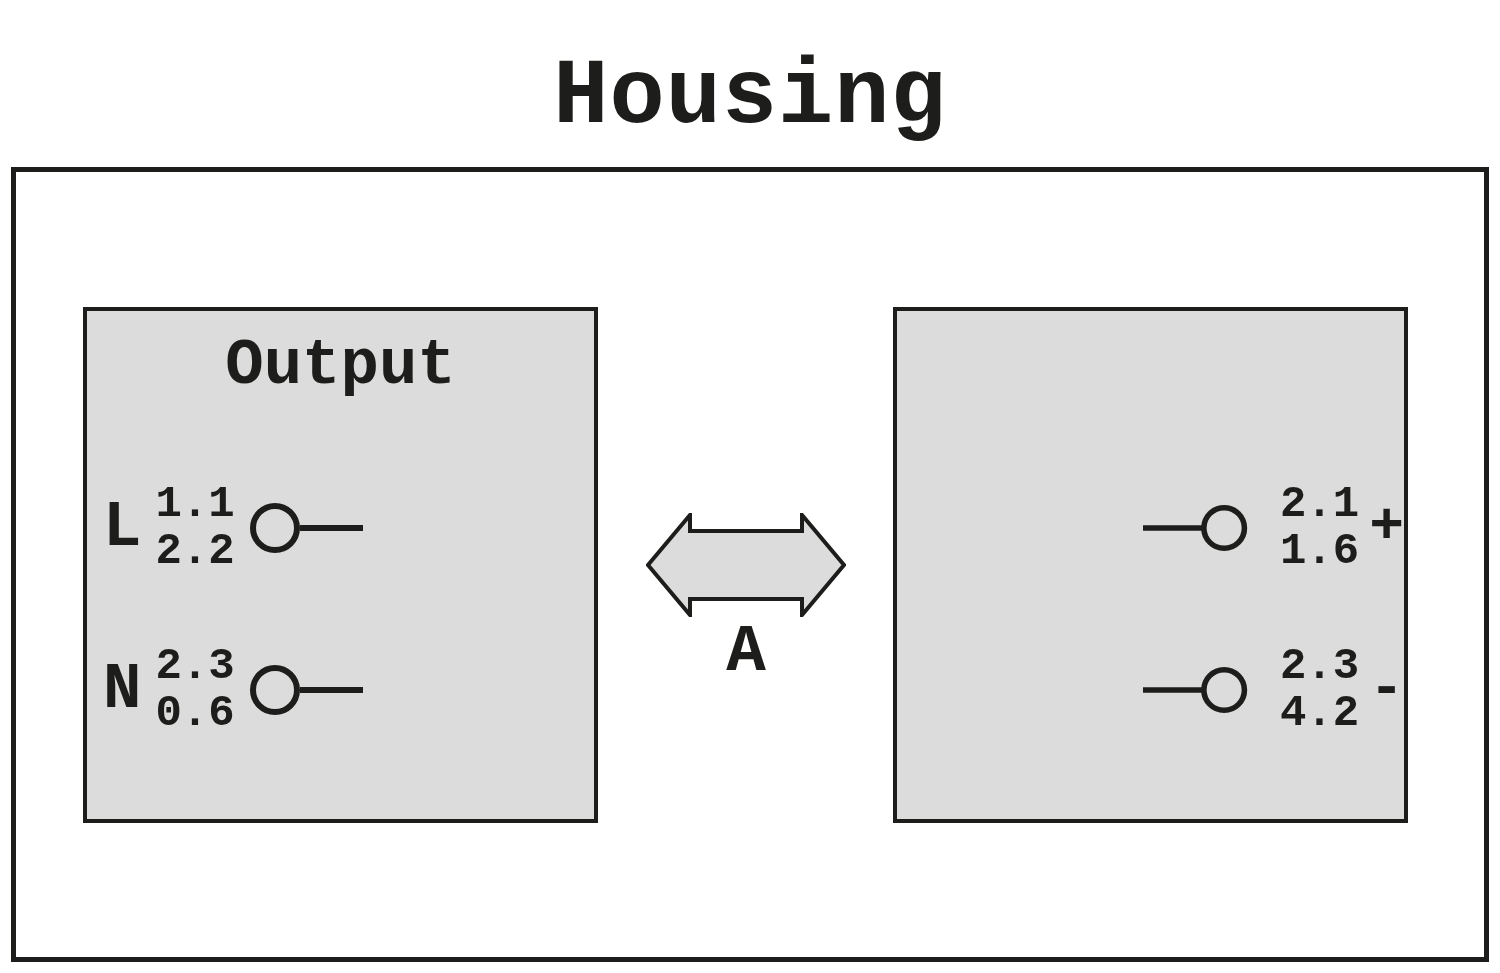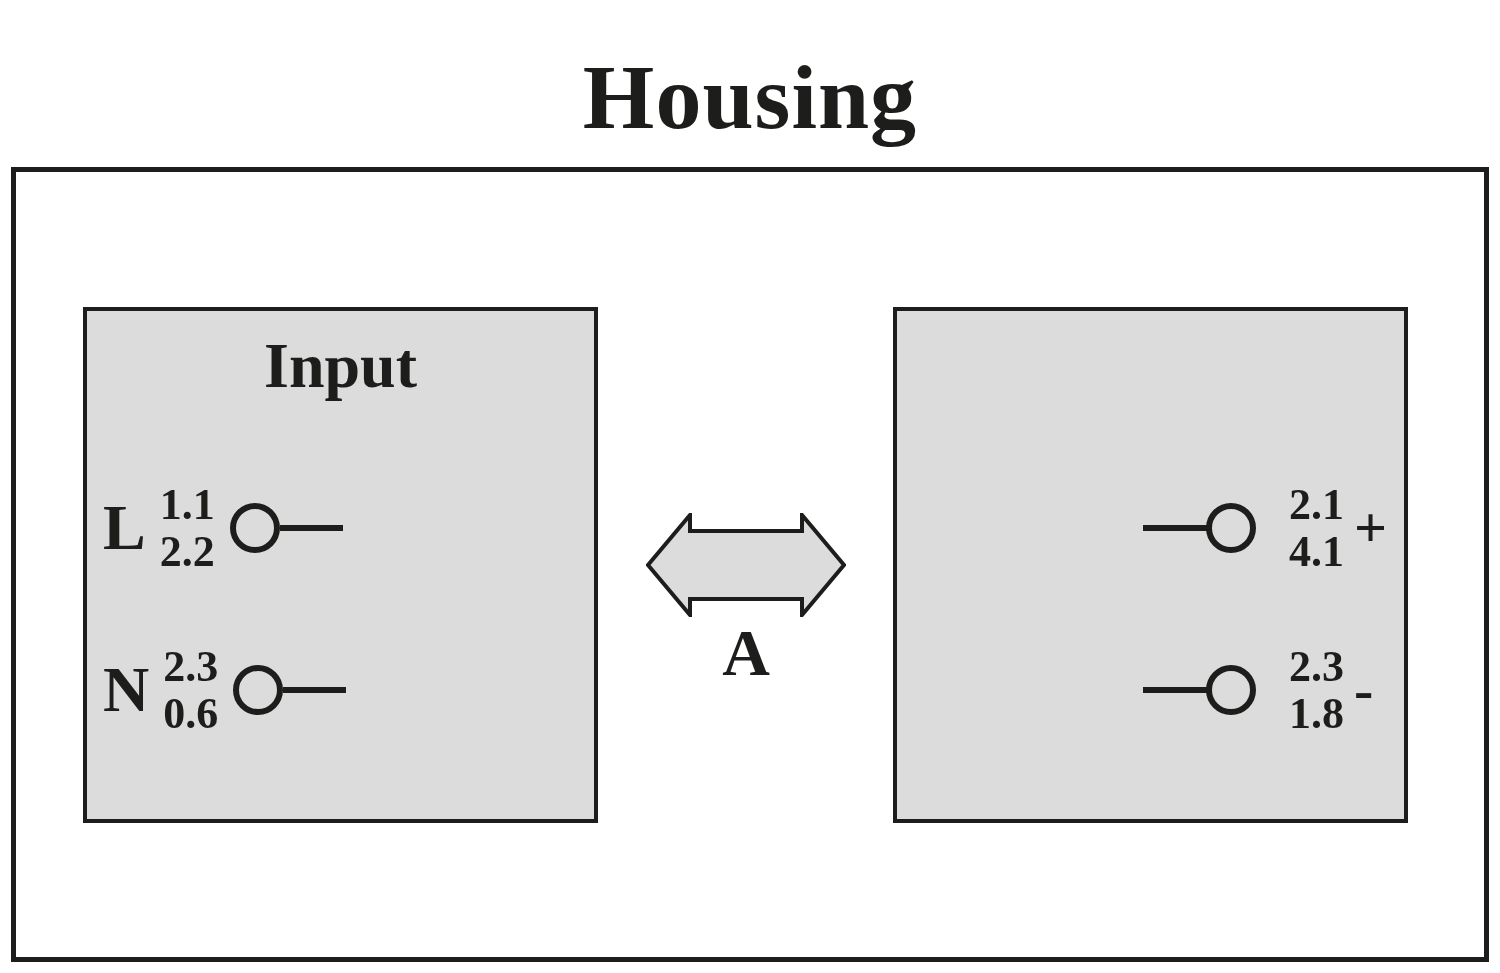--- a/index.html
+++ b/index.html
@@ -5,21 +5,21 @@
   html, body {
     margin: 0;
     padding: 0;
     background: #ffffff;
   }
   .canvas {
     position: relative;
     width: 1500px;
     height: 973px;
     background: #ffffff;
-    font-family: Liberation Serif, serif;
+    font-family: Liberation Mono, monospace;
     color: #1d1d1b;
     overflow: hidden;
   }
   .title {
     position: absolute;
     top: 50px;
     left: 0;
     width: 100%;
     text-align: center;
     font-size: 92px;
@@ -117,21 +117,21 @@
 </head>
 <body>
 
 <div class="canvas">
 
   <div class="title">Housing</div>
 
   <div class="housing">
 
     <div class="panel input">
-      <div class="panel-label">Input</div>
+      <div class="panel-label">Output</div>
 
       <div class="terminal-row row-1">
         <span class="terminal-name">L</span>
         <span class="terminal-numbers">
           <span>1.1</span>
           <span>2.2</span>
         </span>
         <svg class="connector-svg" width="116" height="60" viewBox="0 0 116 60">
           <circle cx="28" cy="30" r="22" fill="none" stroke="#1d1d1b" stroke-width="6"></circle>
           <line x1="53" y1="30" x2="116" y2="30" stroke="#1d1d1b" stroke-width="6"></line>
@@ -160,32 +160,32 @@
 
     <div class="panel output">
 
       <div class="terminal-row row-1">
         <svg class="connector-svg" width="116" height="60" viewBox="0 0 116 60">
           <line x1="0" y1="30" x2="66" y2="30" stroke="#1d1d1b" stroke-width="6"></line>
           <circle cx="88" cy="30" r="22" fill="none" stroke="#1d1d1b" stroke-width="6"></circle>
         </svg>
         <span class="terminal-numbers">
           <span>2.1</span>
-          <span>4.1</span>
+          <span>1.6</span>
         </span>
         <span class="polarity">+</span>
       </div>
 
       <div class="terminal-row row-2">
         <svg class="connector-svg" width="116" height="60" viewBox="0 0 116 60">
           <line x1="0" y1="30" x2="66" y2="30" stroke="#1d1d1b" stroke-width="6"></line>
           <circle cx="88" cy="30" r="22" fill="none" stroke="#1d1d1b" stroke-width="6"></circle>
         </svg>
         <span class="terminal-numbers">
           <span>2.3</span>
-          <span>1.8</span>
+          <span>4.2</span>
         </span>
         <span class="polarity">-</span>
       </div>
     </div>
 
   </div>
 </div>
 
 </body></html>

